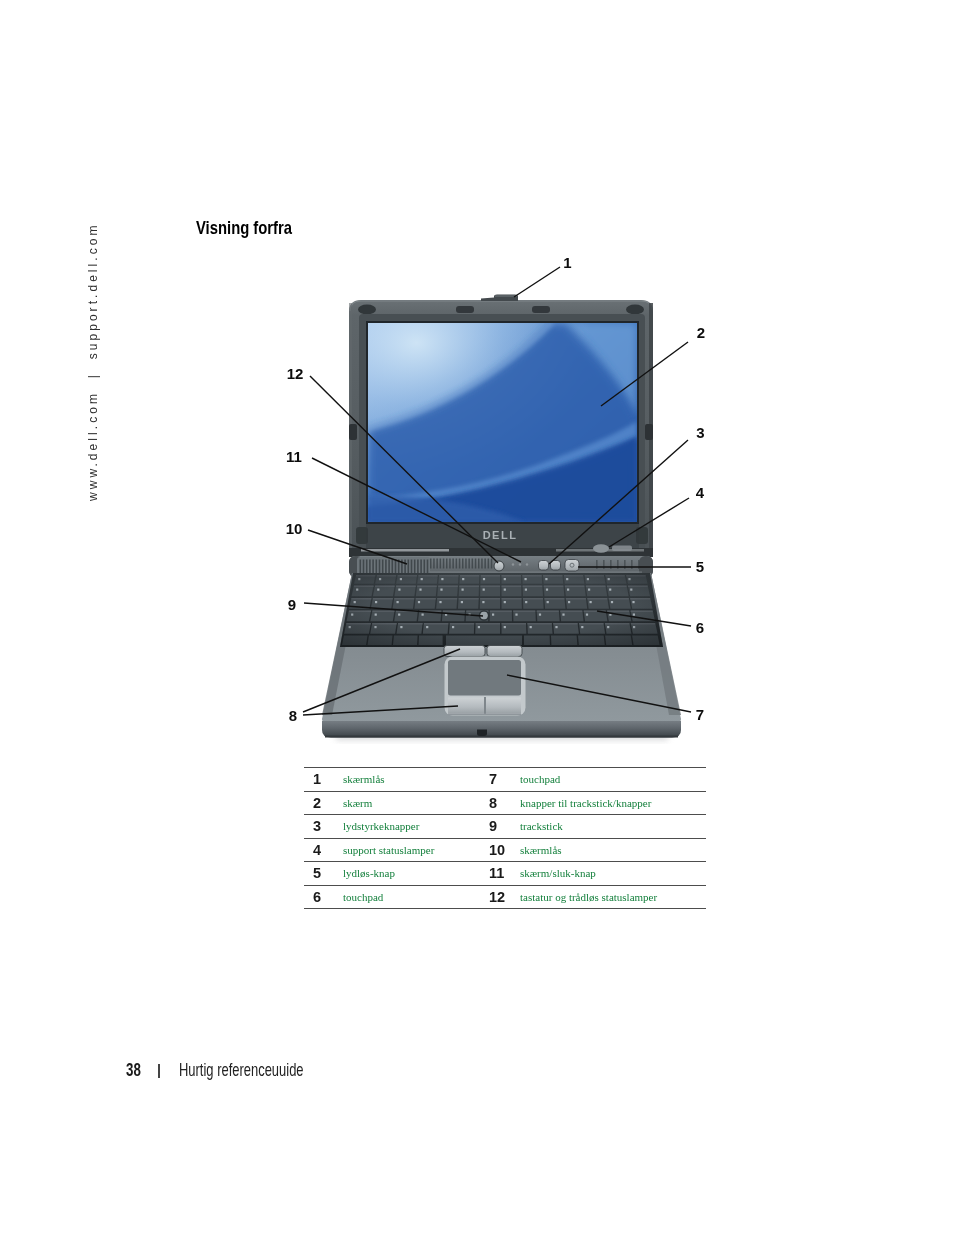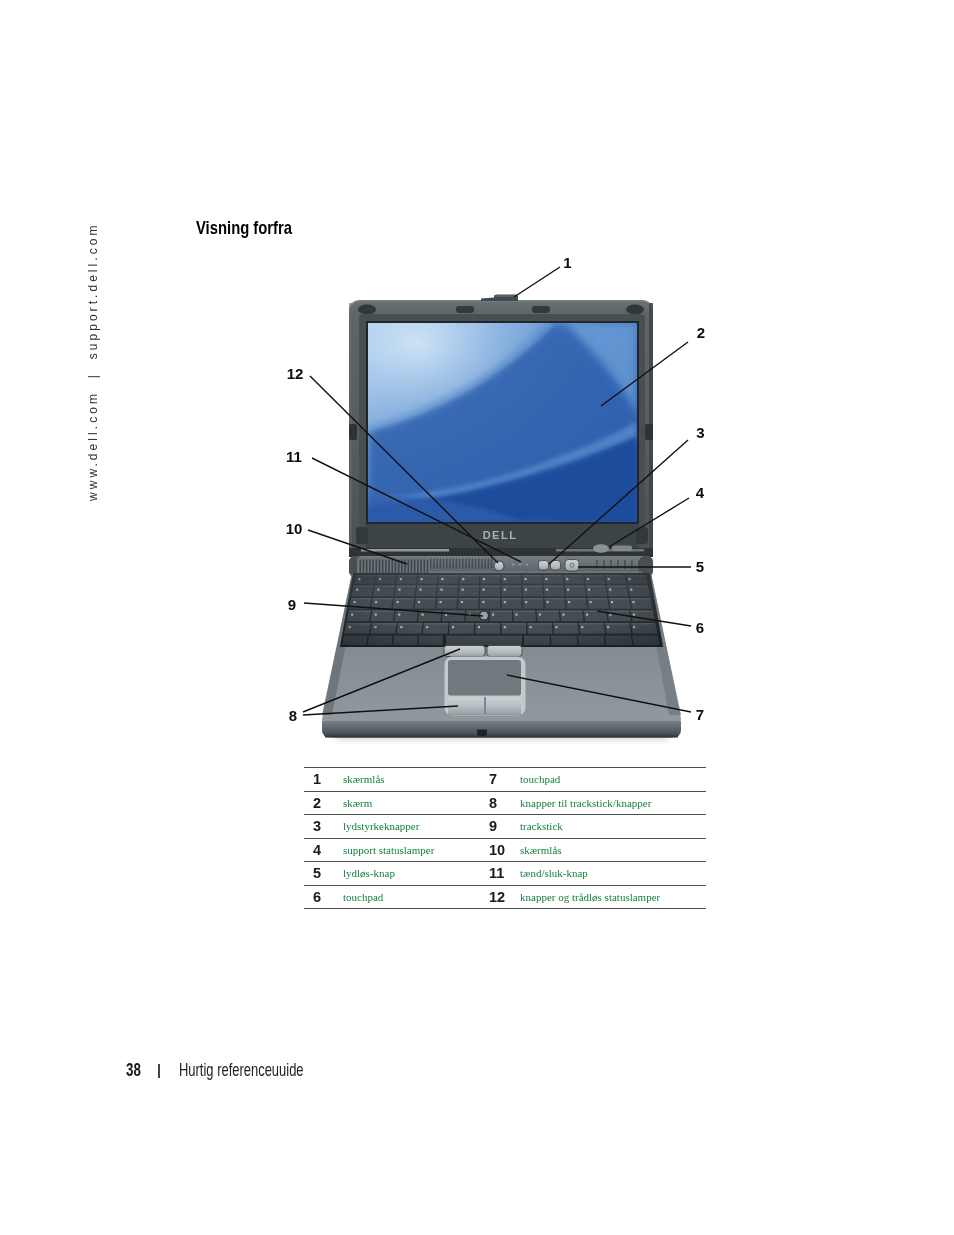--- a/index.html
+++ b/index.html
@@ -467,25 +467,25 @@
     <div class="row">
       <span class="num n1">4</span>
       <span class="txt t1">support statuslamper</span>
       <span class="num n2">10</span>
       <span class="txt t2">skærmlås</span>
     </div>
     <div class="row">
       <span class="num n1">5</span>
       <span class="txt t1">lydløs-knap</span>
       <span class="num n2">11</span>
-      <span class="txt t2">tænd/sluk-knap</span>
+      <span class="txt t2">skærm/sluk-knap</span>
     </div>
     <div class="row last">
       <span class="num n1">6</span>
       <span class="txt t1">touchpad</span>
       <span class="num n2">12</span>
-      <span class="txt t2">knapper og trådløs statuslamper</span>
+      <span class="txt t2">tastatur og trådløs statuslamper</span>
     </div>
   </div>
 <div class="footer">
  <span class="f38">38</span>
  <span class="fbar"></span>
  <span class="ftxt">Hurtig referenceuuide</span>
 </div>
 </body></html>

